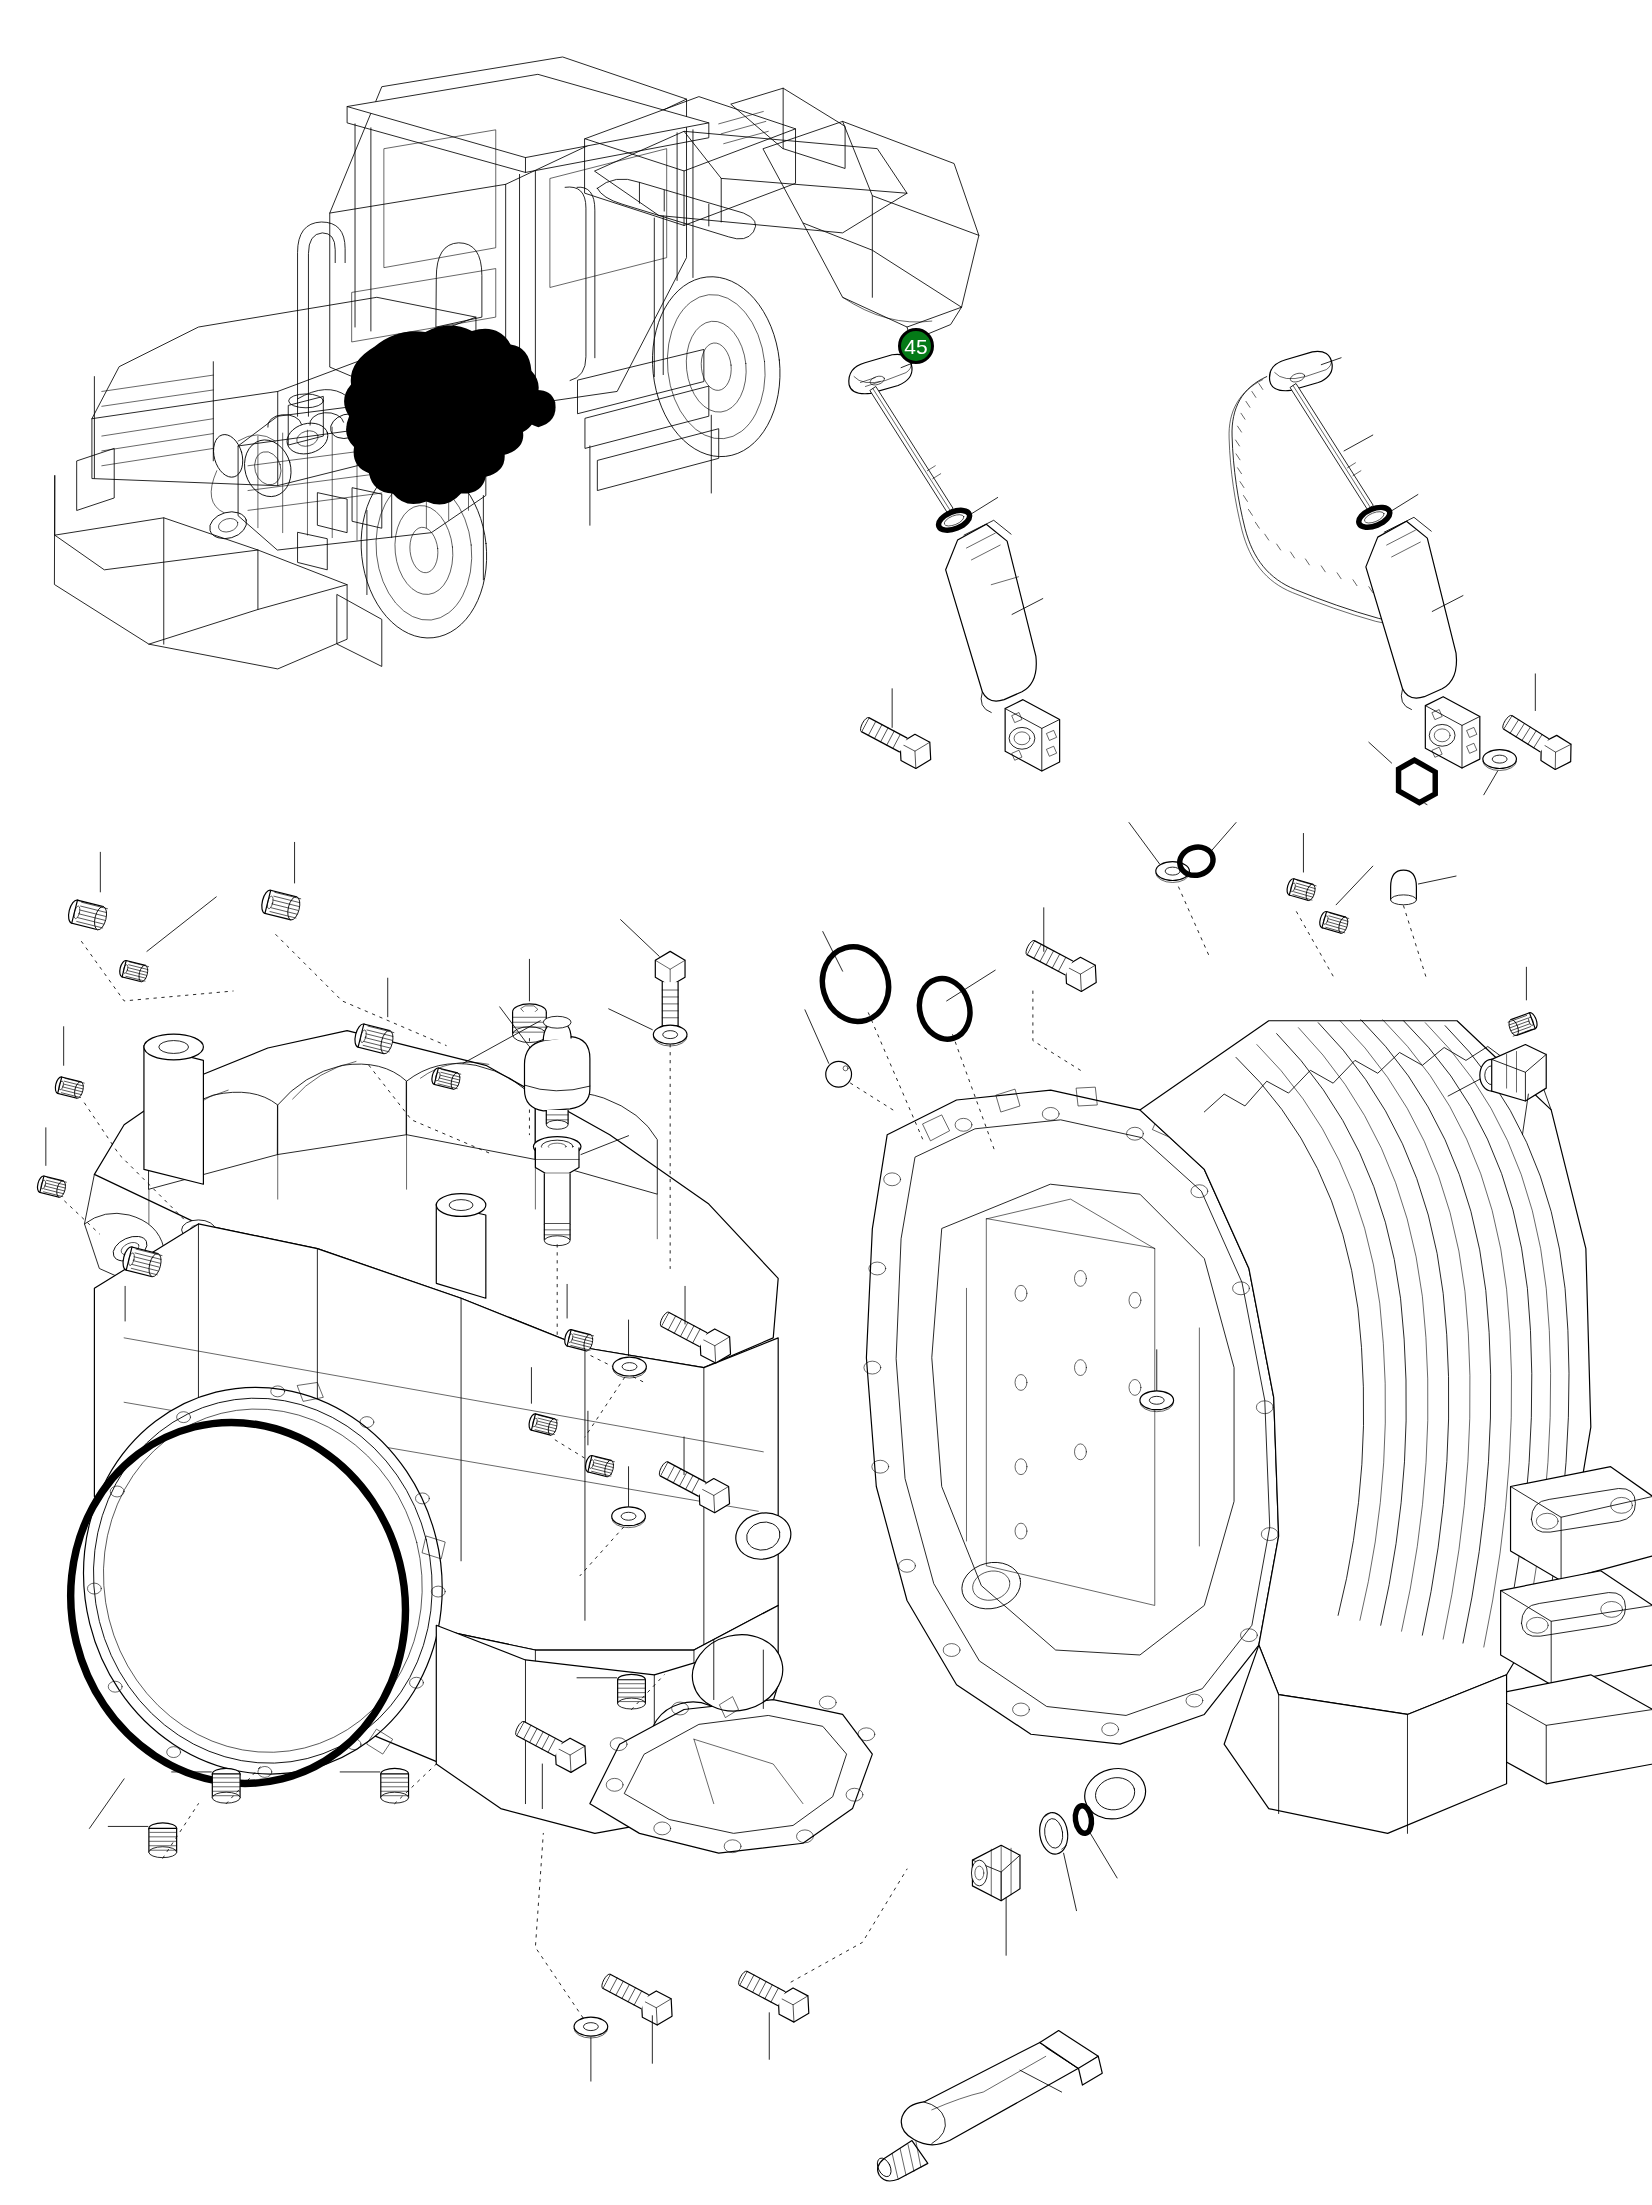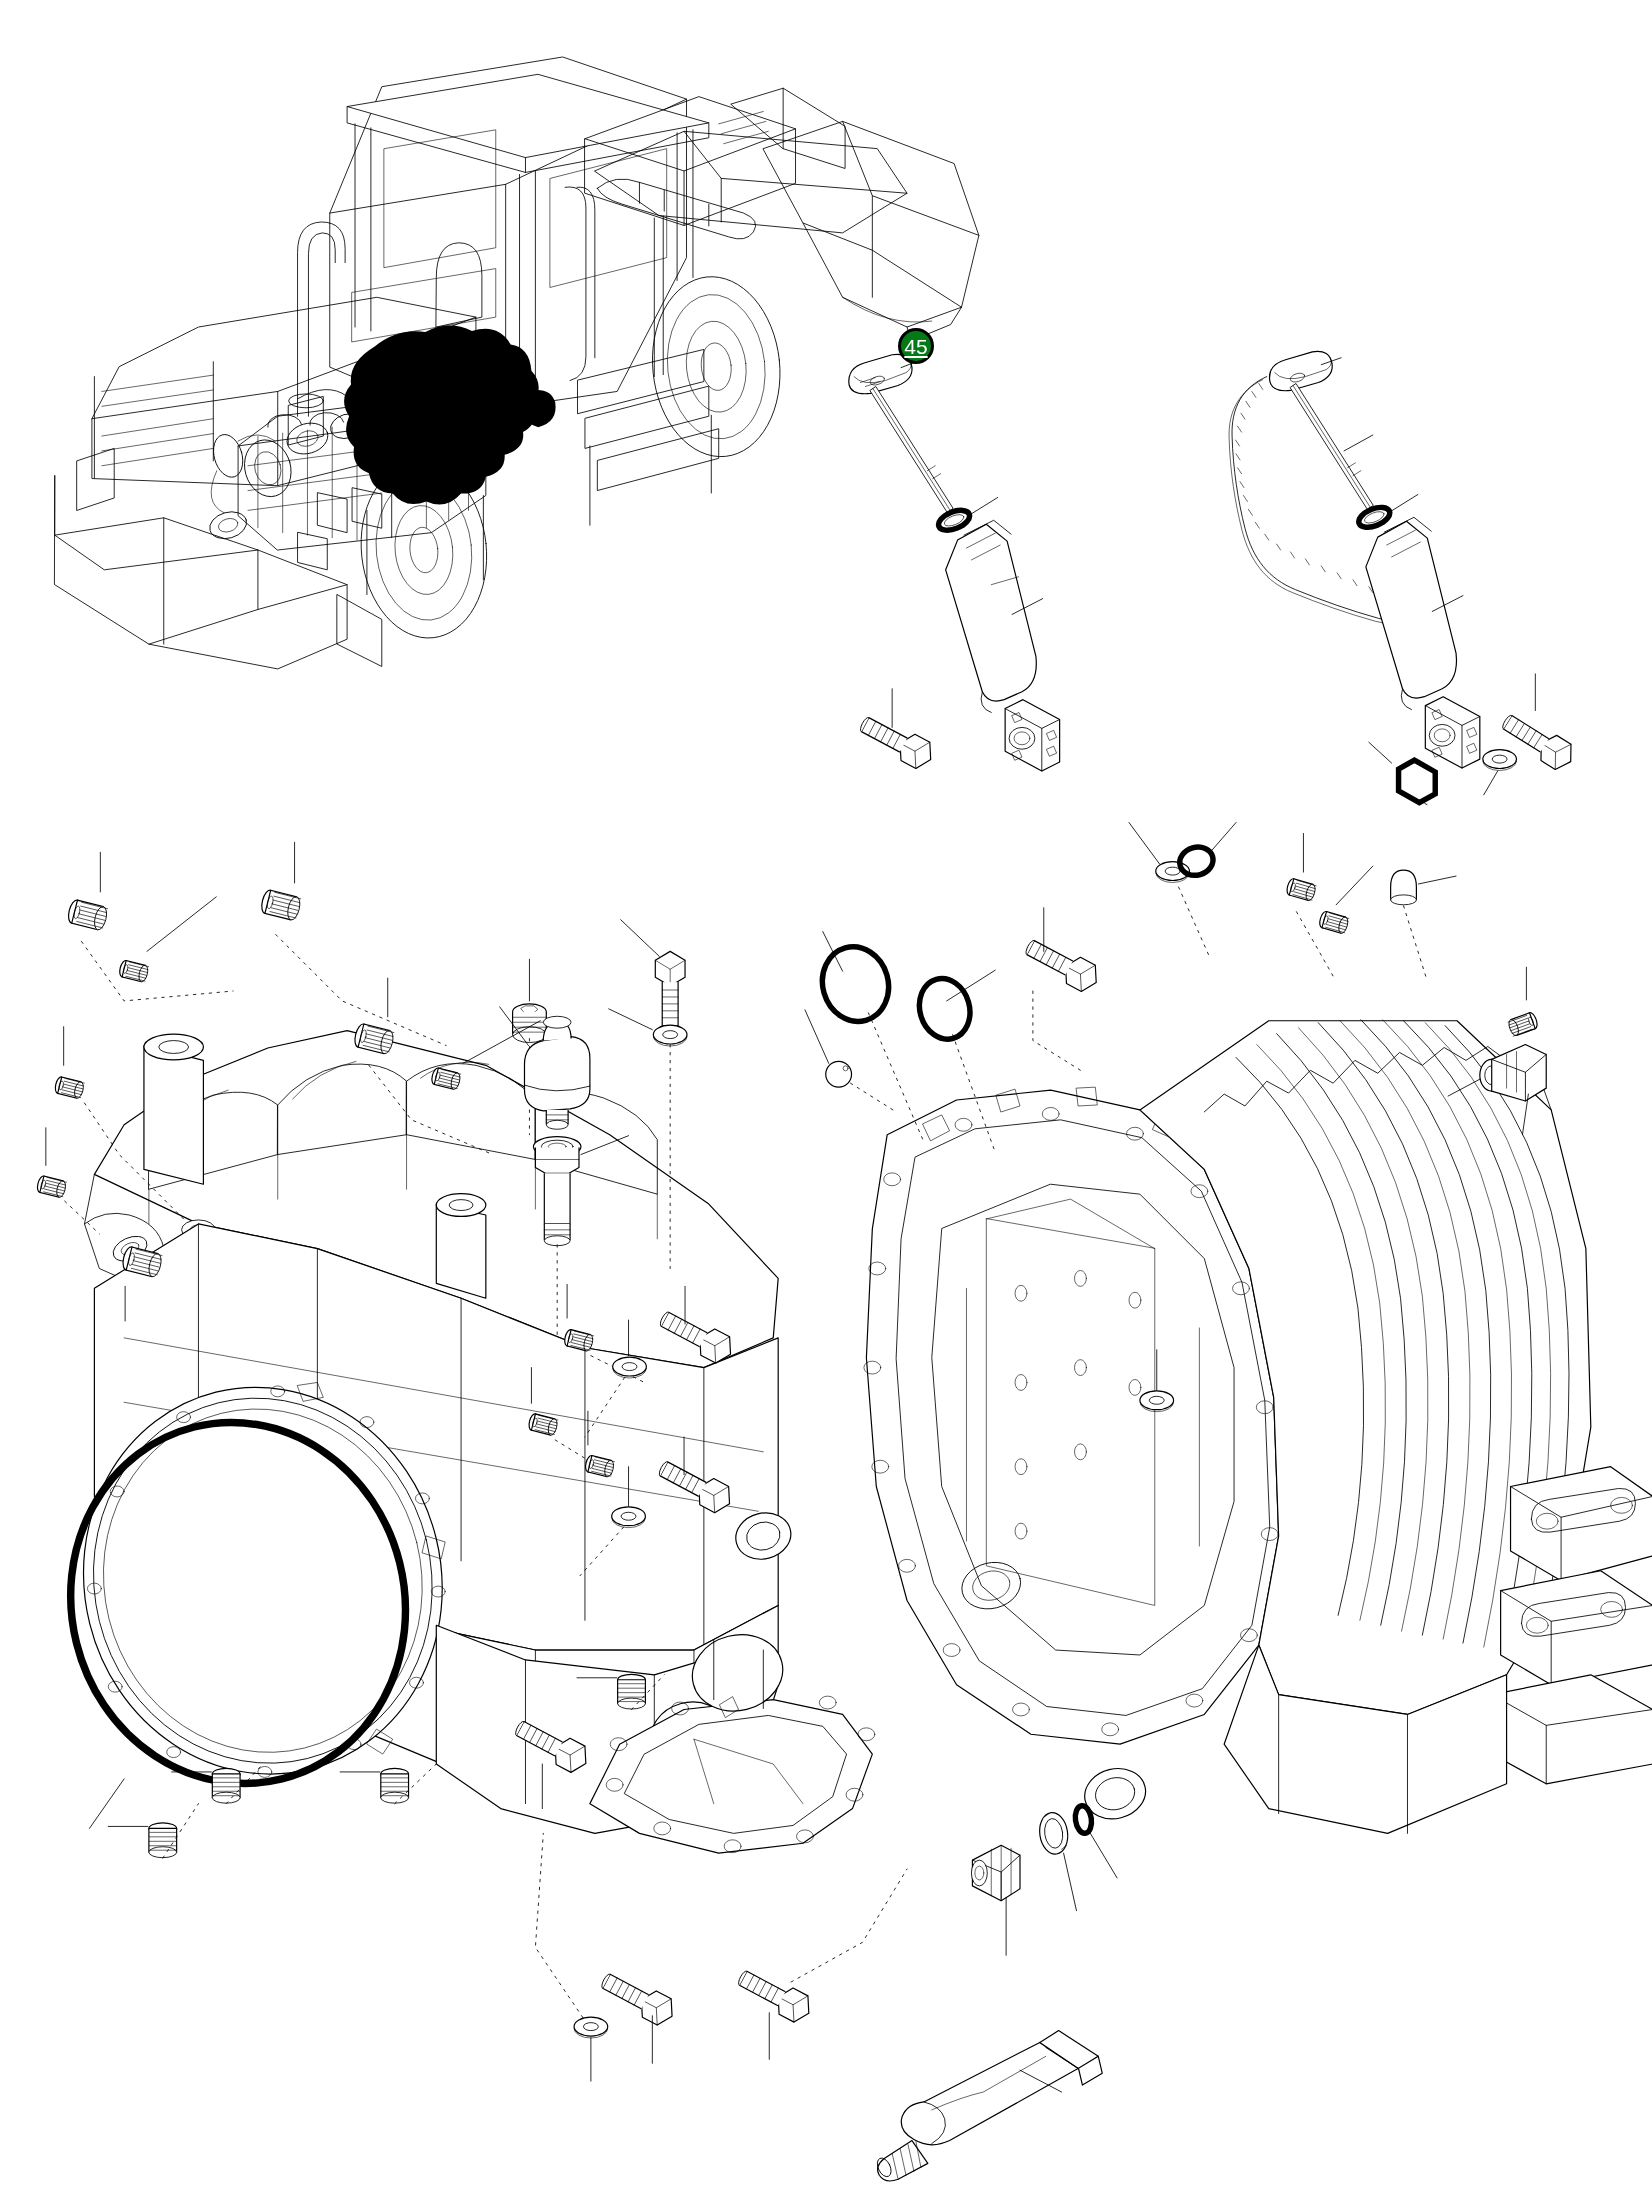--- a/index.html
+++ b/index.html
@@ -848,17 +848,17 @@
 
       <path class="fw" d="M1840 4320 L1784 4356 Q1764 4372 1774 4390 Q1786 4408 1812 4398 L1872 4366 Z"></path>
       <path class="lnf" d="M1800 4346 L1812 4398 M1816 4336 L1828 4390 M1832 4328 L1844 4382 M1848 4322 L1858 4374"></path>
       <ellipse class="lnt" cx="1784" cy="4374" rx="12" ry="20" transform="rotate(-26 1784 4374)"></ellipse>
       <path class="lead" d="M2058 4178 L2142 4222"></path>
     </g>
 
   </svg>
 
   <div class="callout-layer">
-    <div class="callout" id="callout-45" style="--cbg: #047a17; border-color: rgb(0, 0, 0); color: rgb(255, 255, 255); width: 36px; height: 36px; left: 898px; top: 328px; font-size: 21px; text-decoration: underline;">45</div>
+    <div class="callout" id="callout-45" style="--cbg: #047a17; border-color: rgb(0, 0, 0); color: rgb(255, 255, 255); width: 36px; height: 36px; left: 898px; top: 328px; font-size: 21px;">45</div>
   </div>
 
 </div>
 
 
 </body></html>

